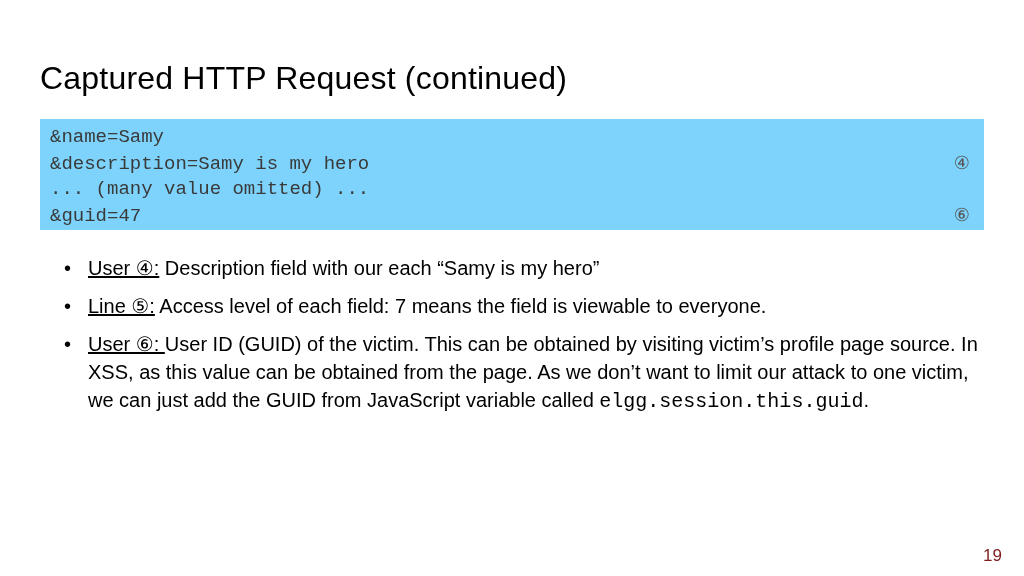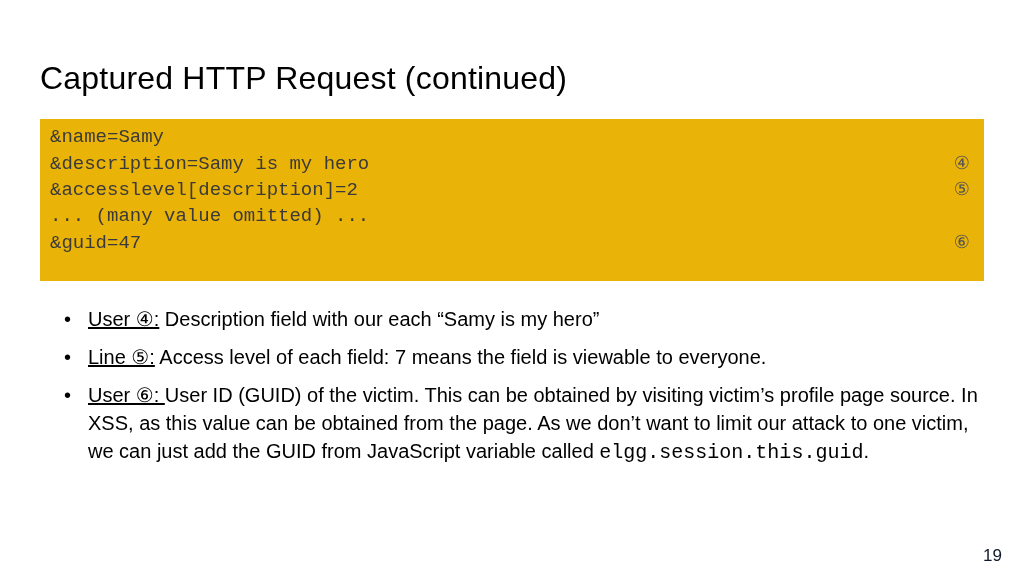--- a/index.html
+++ b/index.html
@@ -19,22 +19,22 @@
     padding: 60px 40px 20px 40px;
     position: relative;
   }
   h1.title {
     margin: 0 0 22px 0;
     font-size: 32px;
     font-weight: 400;
     letter-spacing: 0.2px;
   }
   .codebox {
-    background: #eab308;
-    padding: 6px 10px 25px 10px;
+    background: #7dd3fc;
+    padding: 6px 10px 0 10px;
     font-family: "Courier New", Courier, monospace;
     font-size: 19px;
     color: #3a3a3a;
     line-height: 1.35;
     margin-bottom: 24px;
   }
   .coderow {
     display: flex;
     justify-content: space-between;
     align-items: baseline;
@@ -70,42 +70,38 @@
     text-decoration: underline;
   }
   .mono {
     font-family: "Courier New", Courier, monospace;
   }
   .pagenum {
     position: absolute;
     right: 22px;
     bottom: 10px;
     font-size: 17px;
-    color: #0f172a;
+    color: #7f1d1d;
   }
 </style>
 </head>
 <body>
 
 <div class="slide">
 
   <h1 class="title">Captured HTTP Request (continued)</h1>
 
   <div class="codebox">
     <div class="coderow">
       <span class="code">&amp;name=Samy</span>
       <span class="marker"></span>
     </div>
     <div class="coderow">
       <span class="code">&amp;description=Samy is my hero</span>
       <span class="marker">④</span>
-    </div>
-    <div class="coderow">
-      <span class="code">&amp;accesslevel[description]=2</span>
-      <span class="marker">⑤</span>
     </div>
     <div class="coderow">
       <span class="code">... (many value omitted) ...</span>
       <span class="marker"></span>
     </div>
     <div class="coderow">
       <span class="code">&amp;guid=47</span>
       <span class="marker">⑥</span>
     </div>
   </div>

